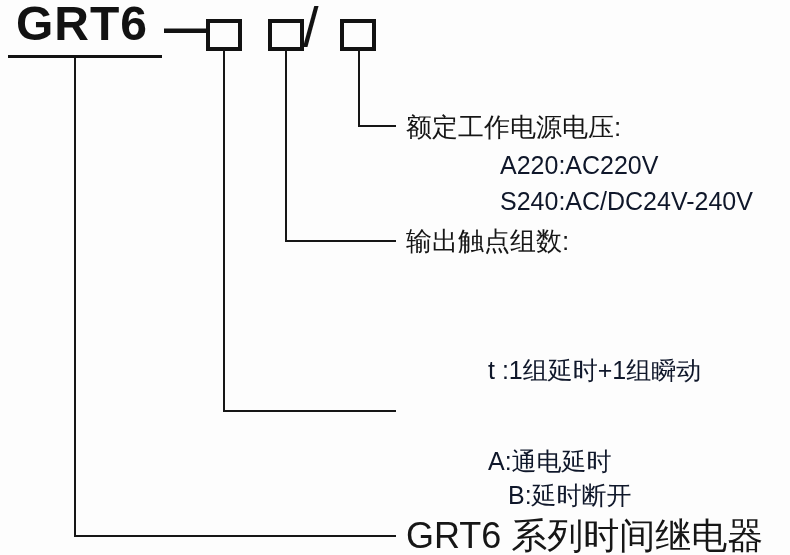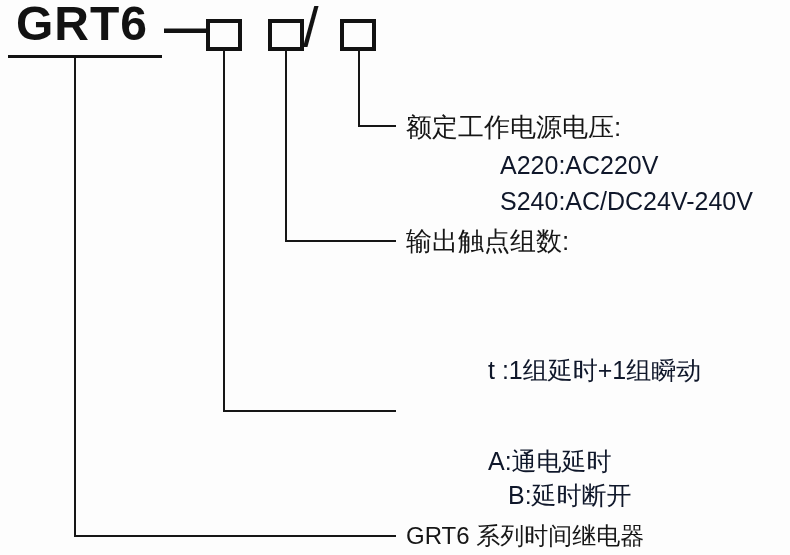--- a/index.html
+++ b/index.html
@@ -75,21 +75,21 @@
     white-space: nowrap;
   }
   .callout-item {
     font-size: 25px;
     font-weight: 400;
     line-height: 29px;
     color: #0f172a;
     white-space: nowrap;
   }
   .series-label {
-    font-size: 24px;
+    font-size: 36px;
     font-weight: 500;
     line-height: 32px;
     white-space: nowrap;
   }
 </style>
 </head>
 <body>
 
 <div class="stage">
 

